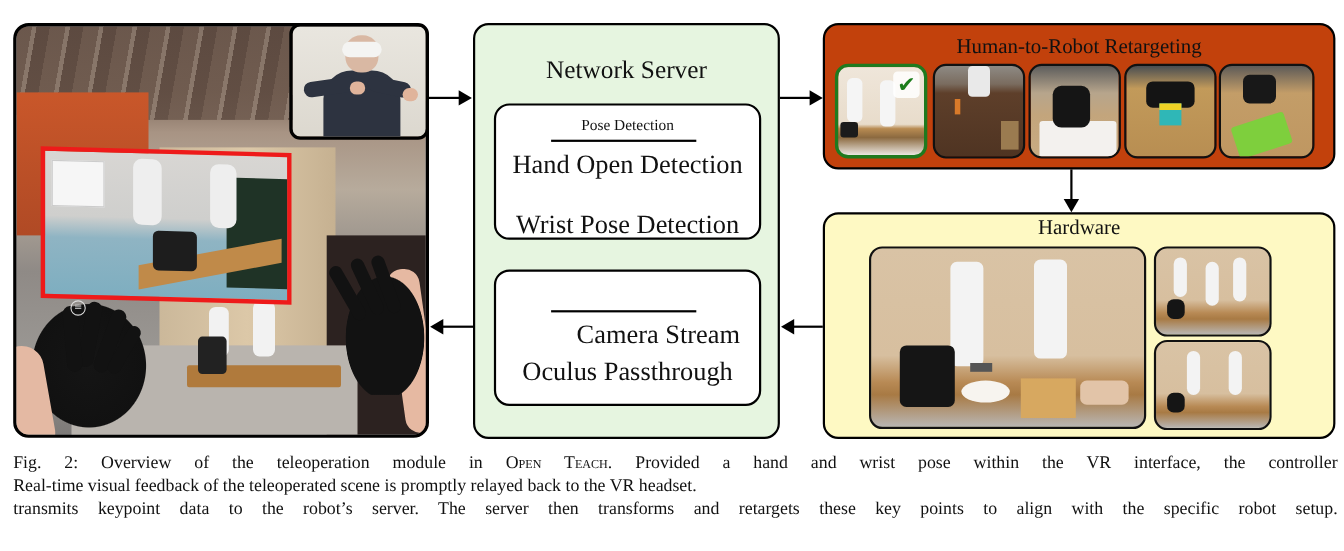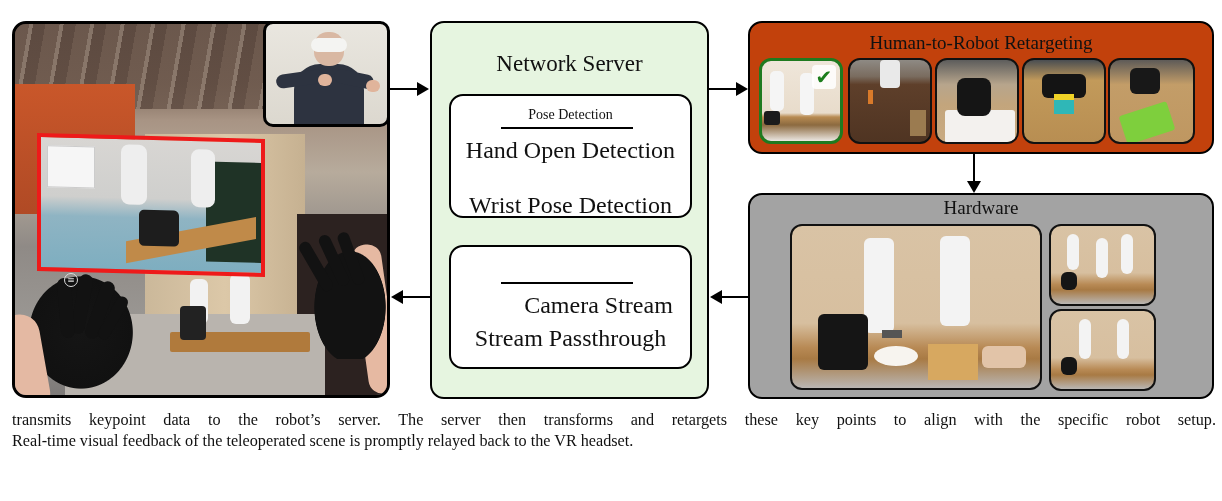--- a/index.html
+++ b/index.html
@@ -162,21 +162,21 @@
   <div class="abs ns-card" style="top:71px;height:124px;">
     <div class="abs ns-card-sub" style="top:11px;">Pose Detection</div>
     <div class="abs ns-rule" style="top:31px;"></div>
     <div class="abs ns-card-line" style="top:41px;">Hand Open Detection</div>
     <div class="abs ns-card-line" style="top:72px;margin-top:24px;">Wrist Pose Detection</div>
   </div>
 
   <div class="abs ns-card" style="top:222px;height:124px;">
     <div class="abs ns-rule" style="top:35px;"></div>
     <div class="abs ns-card-line" style="top:45px;margin-left:28px;">Camera Stream</div>
-    <div class="abs ns-card-line" style="top:78px;">Stream Passthrough</div>
+    <div class="abs ns-card-line" style="top:78px;">Oculus Passthrough</div>
   </div>
 </div>
 
 <div id="retargeting" class="abs" style="background: #c2410c;">
   <div class="abs rt-title">Human-to-Robot Retargeting</div>
 
   <div class="abs rt-thumb selected" style="left: 9px; background: linear-gradient(rgb(239, 230, 218) 0%, rgb(232, 220, 203) 65%, rgb(184, 139, 82) 70%, rgb(140, 106, 64) 80%, rgb(235, 231, 226) 100%); border-color: rgb(31, 122, 31);">
     <div class="abs" style="left:8px;top:10px;width:14px;height:40px;background:#f5f5f5;border-radius:5px;"></div>
     <div class="abs" style="left:38px;top:12px;width:14px;height:42px;background:#f5f5f5;border-radius:5px;"></div>
     <div class="abs" style="left:2px;top:50px;width:16px;height:14px;background:#1b1b1b;border-radius:3px;"></div>
@@ -194,21 +194,21 @@
   <div class="abs rt-thumb" style="left:272px;background:linear-gradient(180deg,#4a4e52 0%,#c29a5a 25%,#b88e52 100%);">
     <div class="abs" style="left:18px;top:14px;width:44px;height:24px;background:#141414;border-radius:6px;"></div>
     <div class="abs" style="left:30px;top:34px;width:20px;height:20px;background:#2fb7b7;border-top:6px solid #f0d326;"></div>
   </div>
   <div class="abs rt-thumb" style="left:358px;width:87px;background:linear-gradient(180deg,#5e5b58 0%,#c39d68 30%,#bf9761 100%);">
     <div class="abs" style="left:20px;top:8px;width:30px;height:26px;background:#181818;border-radius:6px;"></div>
     <div class="abs" style="left:12px;top:48px;width:50px;height:30px;background:#7ecf3d;border-radius:3px;transform:rotate(-18deg);"></div>
   </div>
 </div>
 
-<div id="hardware" class="abs" style="background: #a3a3a3;">
+<div id="hardware" class="abs" style="background: #fef9c3;">
   <div class="abs hw-title">Hardware</div>
 
   <div class="abs hw-photo" style="left:40px;top:29px;width:252px;height:166px;">
     <div class="abs hw-robot" style="left:72px;top:12px;width:30px;height:95px;"></div>
     <div class="abs hw-robot" style="left:148px;top:10px;width:30px;height:90px;"></div>
     <div class="abs" style="left:90px;top:104px;width:20px;height:8px;background:#555;"></div>
     <div class="abs hw-toaster" style="left:26px;top:88px;width:50px;height:56px;"></div>
     <div class="abs hw-plate" style="left:82px;top:120px;width:44px;height:20px;"></div>
     <div class="abs hw-board2" style="left:136px;top:118px;width:50px;height:36px;"></div>
     <div class="abs" style="left:190px;top:120px;width:44px;height:22px;background:#e2c4a8;border-radius:6px;"></div>
@@ -222,15 +222,16 @@
   </div>
 
   <div class="abs hw-photo" style="left:299px;top:114px;width:107px;height:82px;">
     <div class="abs hw-robot" style="left:28px;top:8px;width:12px;height:40px;"></div>
     <div class="abs hw-robot" style="left:66px;top:8px;width:12px;height:40px;"></div>
     <div class="abs hw-toaster" style="left:10px;top:46px;width:16px;height:18px;"></div>
   </div>
 </div>
 
 <div id="caption" class="abs">
+  <span class="cap-line"><span>Fig. 2:</span><span> Overview of the teleoperation module in </span><span class="sc">Open Teach</span><span>. Provided a hand and wrist pose within the VR interface, the controller</span></span>
+  <span class="cap-line last">Real-time visual feedback of the teleoperated scene is promptly relayed back to the VR headset.</span>
   <span class="cap-line">transmits keypoint data to the robot’s server. The server then transforms and retargets these key points to align with the specific robot setup.</span>
-  <span class="cap-line last">Real-time visual feedback of the teleoperated scene is promptly relayed back to the VR headset.</span>
 </div>
 
 </body></html>

